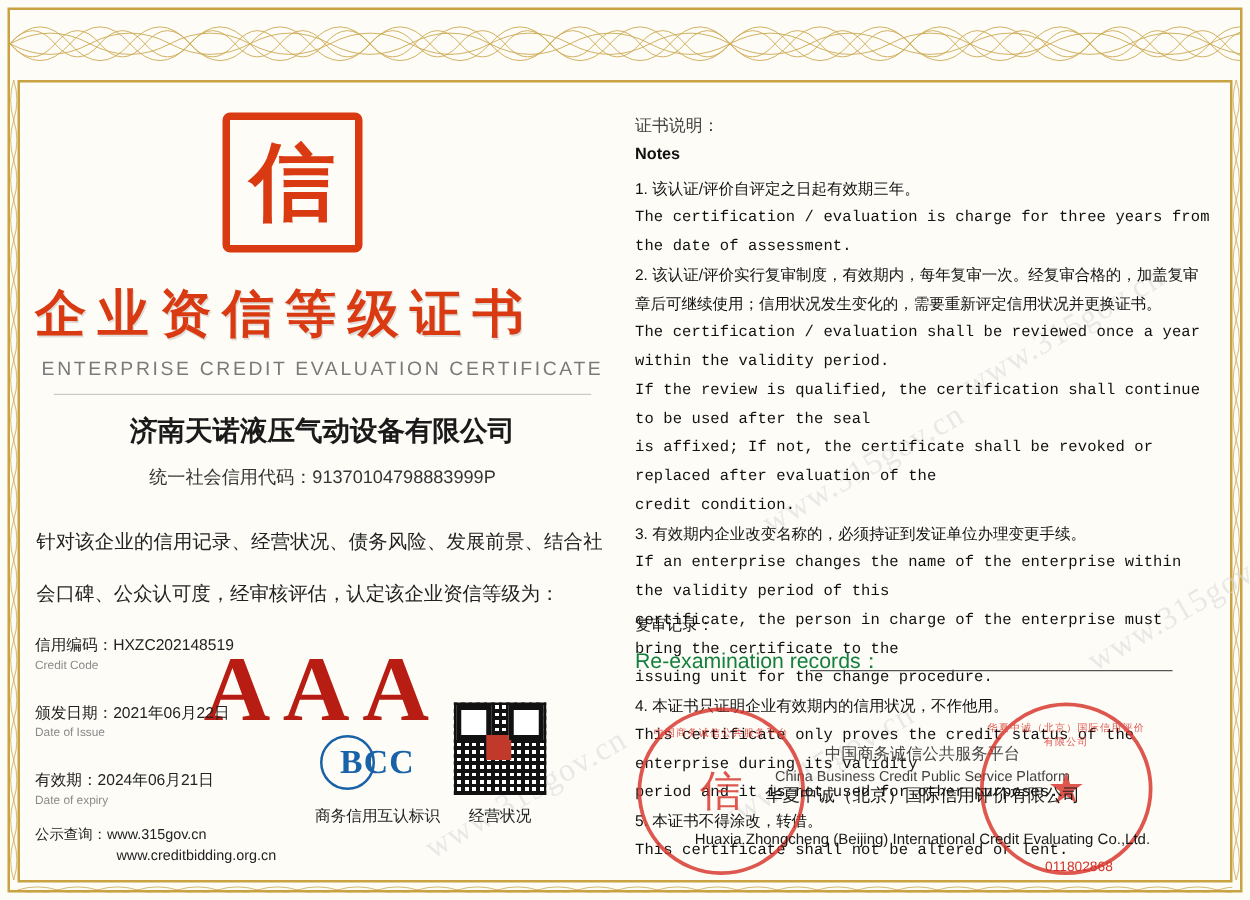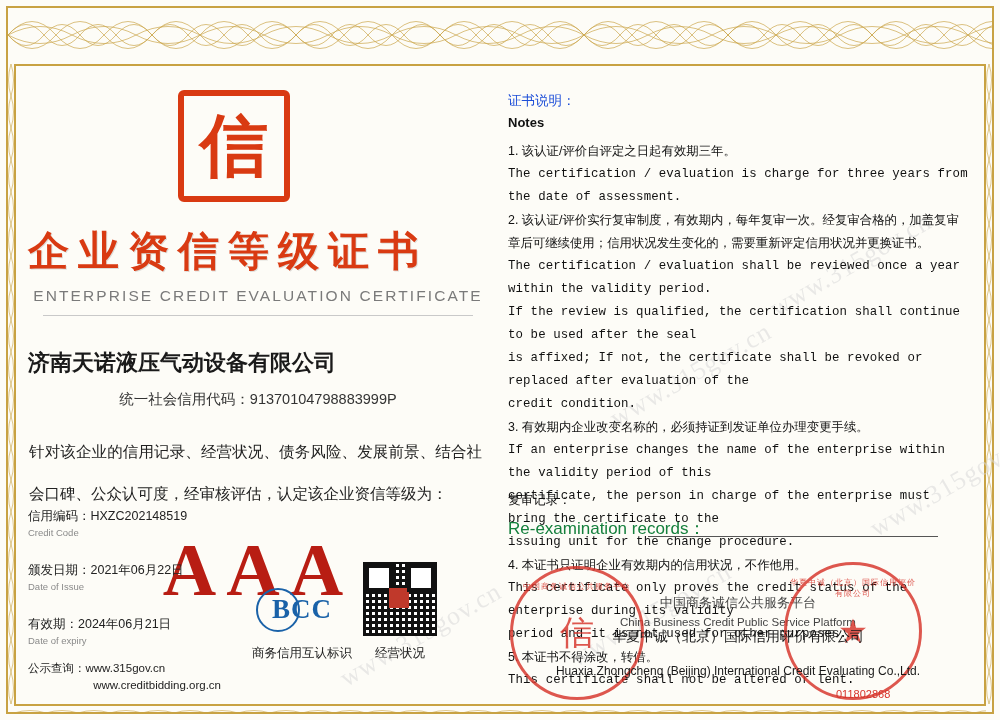--- a/index.html
+++ b/index.html
@@ -115,22 +115,22 @@
     letter-spacing: 2.1px;
     color: #7a7a7a;
   }
   .rule {
     margin: 10px auto 0;
     width: 430px;
     height: 1px;
     background: #c9c9c9;
   }
   .company {
-    margin-top: 32px;
-    text-align: left;
+    margin-top: 14px;
+    text-align: center;
     font-size: 22px;
     color: #1a1a1a;
     font-weight: bold;
     font-family: Liberation Mono, monospace;
   }
   .uscc {
     margin-top: 12px;
     text-align: center;
     font-size: 14.5px;
     color: #333;
@@ -214,21 +214,21 @@
   }
   .qr .code::before { left:2px; top:2px; }
   .qr .code::after { right:2px; top:2px; }
   .qr .center-dot {
     position:absolute; left:26px; top:26px; width:20px; height:20px;
     background:#c0392b;
   }
   .qr .cap { margin-top: 9px; font-size: 12.5px; color:#222; }
 
   
-  .notes-title-cn { font-size: 13.5px; color:#1d4ed8; margin-bottom: 5px; }
+  .notes-title-cn { font-size: 13.5px; color:#404040; margin-bottom: 5px; }
   .notes-title-en { font-size: 13px; color:#111; margin-bottom: 10px; font-weight: bold;}
   .note-cn {
     font-size: 12.4px; color:#111; line-height: 23px;
   }
   .note-en {
     font-size: 12.4px; color:#111; line-height: 23px;
     font-family: "Liberation Mono", monospace;
     letter-spacing: .1px;
   }
   .reexam {

